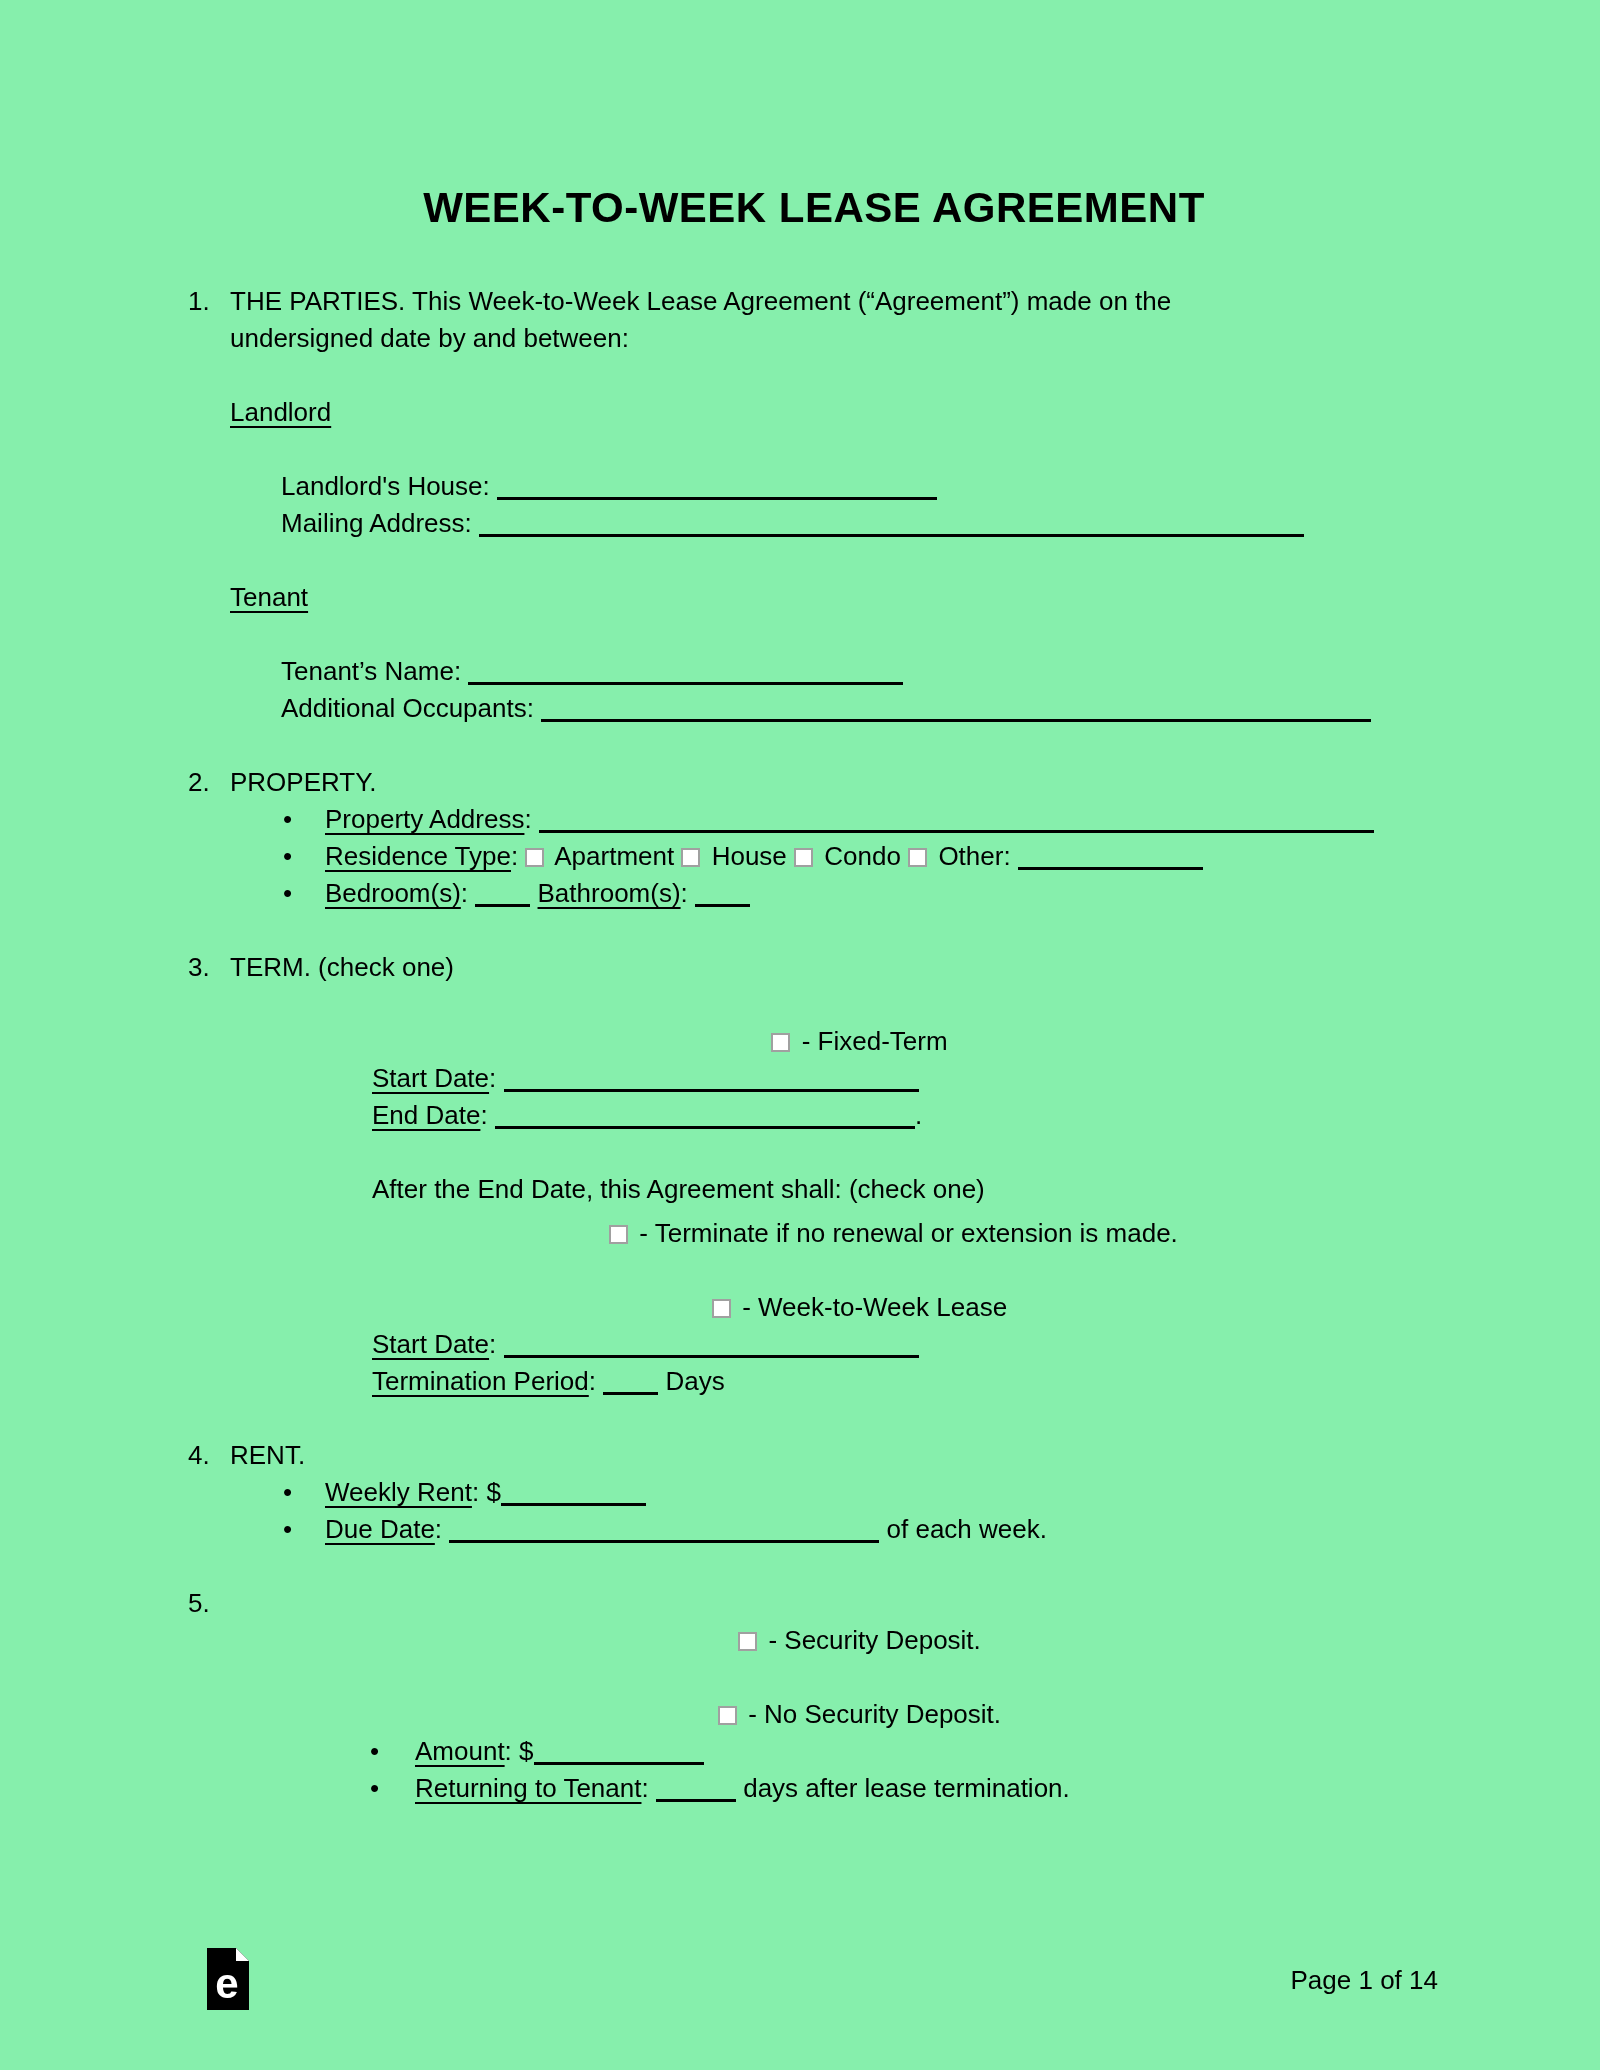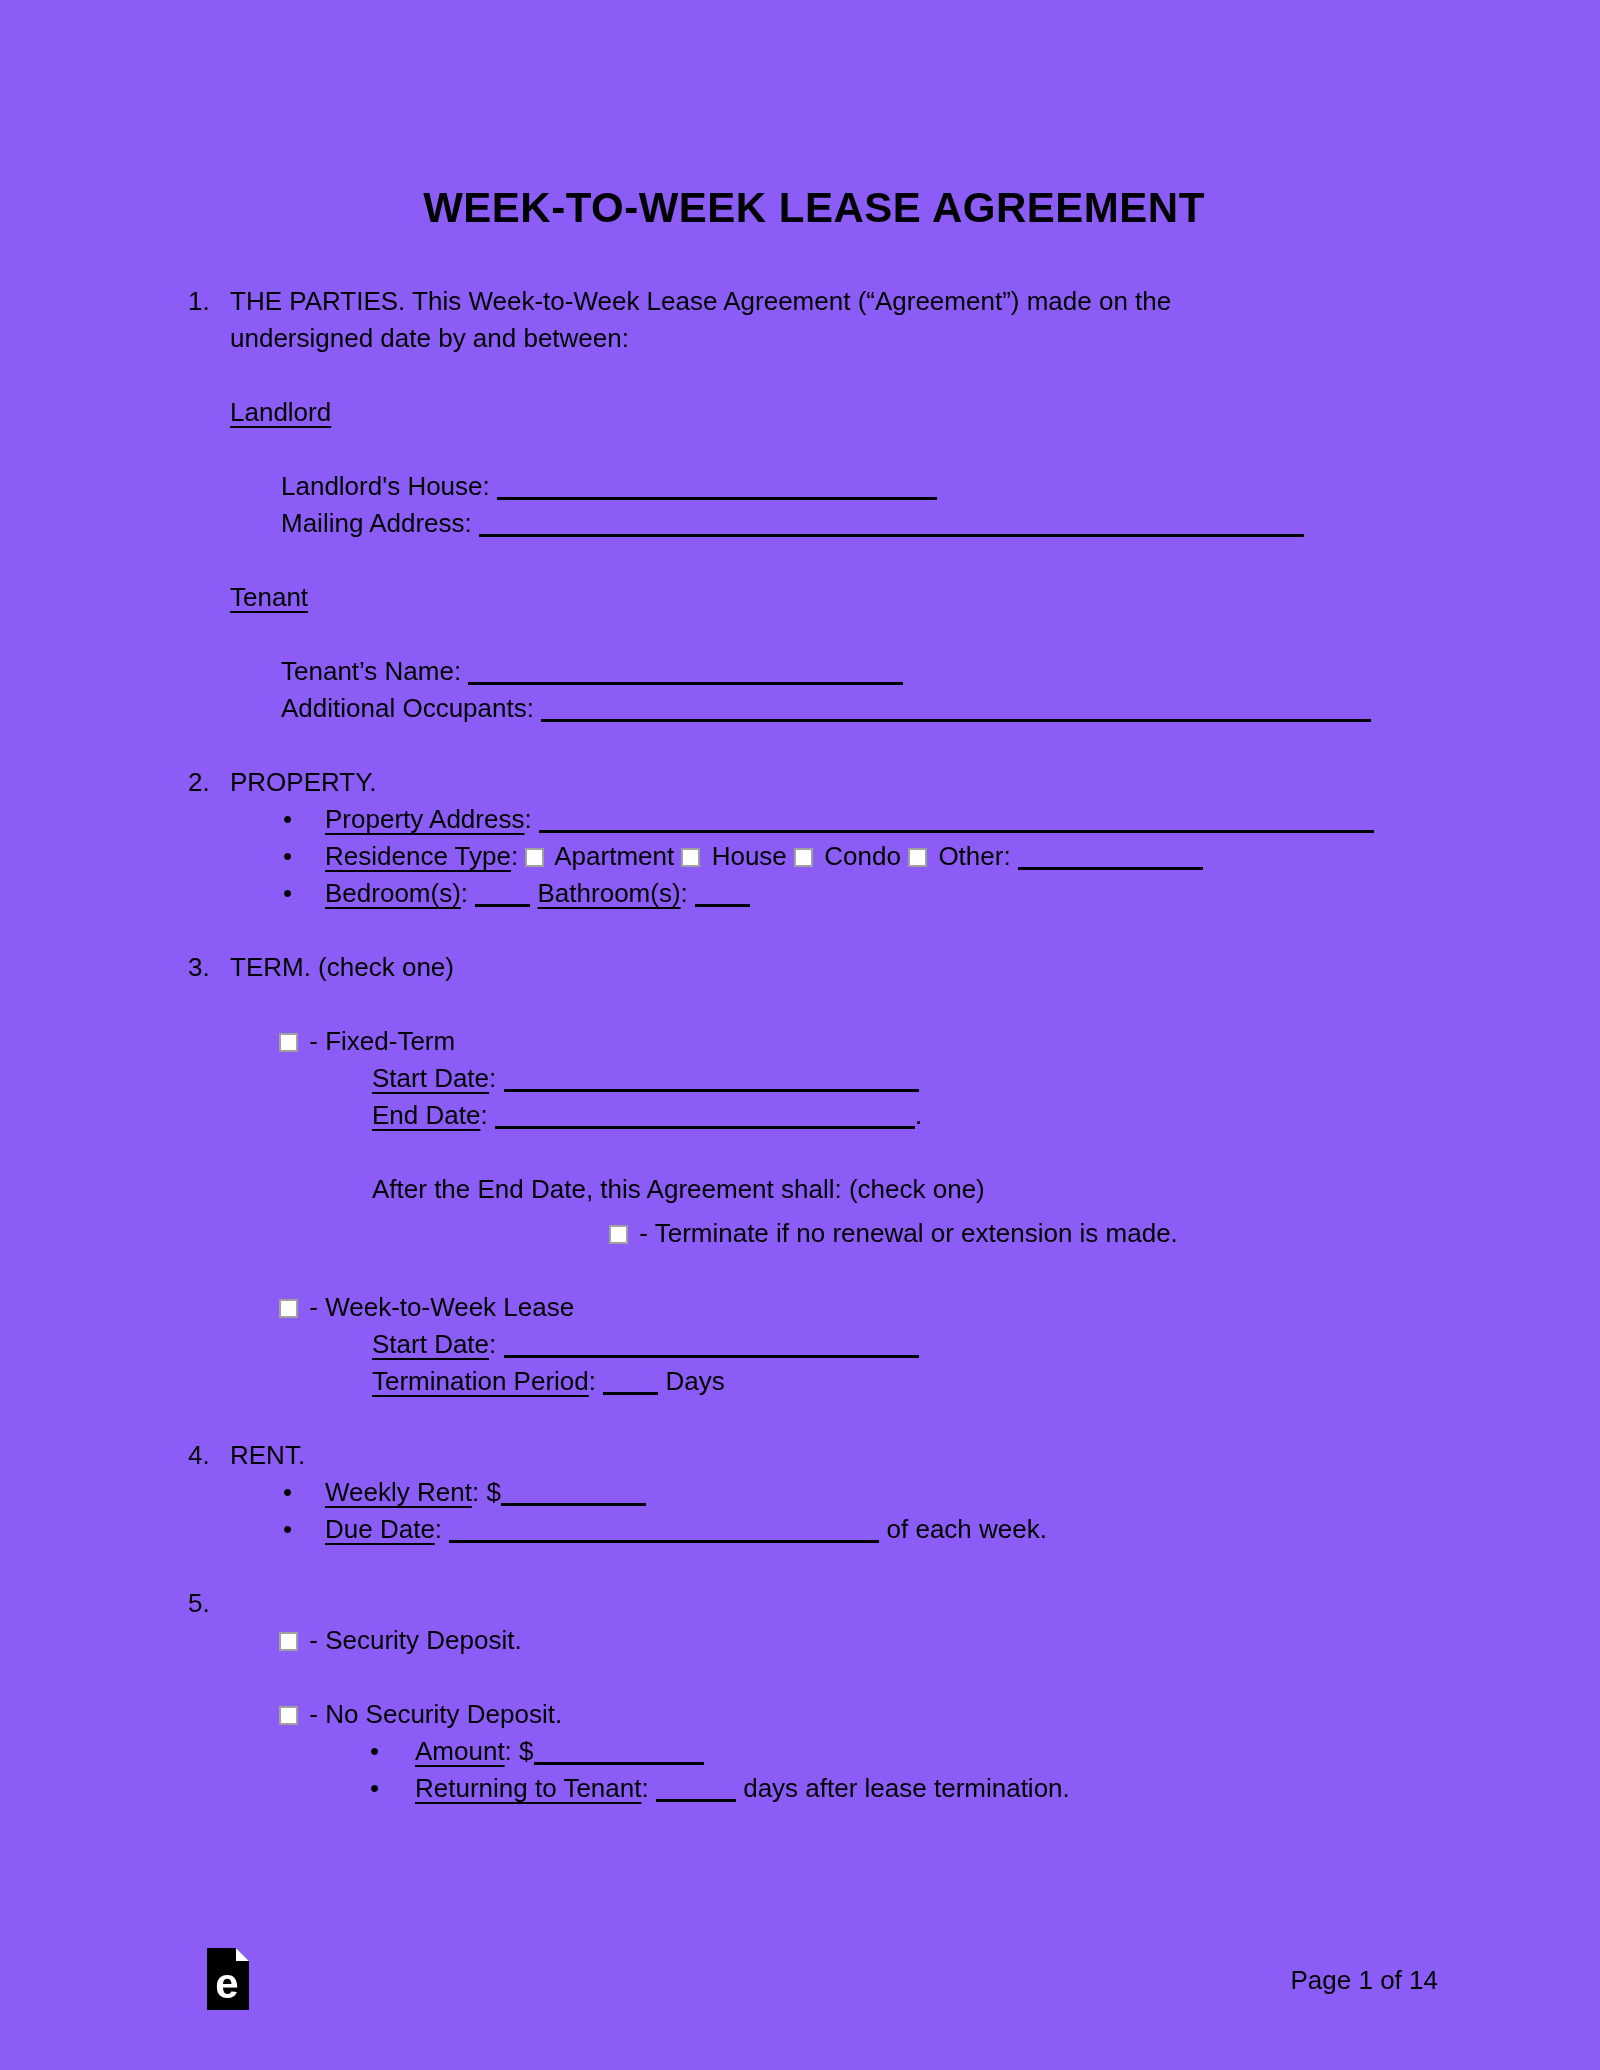--- a/index.html
+++ b/index.html
@@ -1,36 +1,36 @@
 <!DOCTYPE html>
 <html><head>
 <meta charset="utf-8">
 <style>
   html,body{margin:0;padding:0;background:#ffffff;}
   .page{
-    position:relative;width:1600px;height:2070px;background:#8b5cf6;
+    position:relative;width:1600px;height:2070px;background:#86efac;
     font-family:"Liberation Sans","DejaVu Sans",sans-serif;
     font-size:26px;line-height:37px;color:#000;overflow:hidden;
   }
   .content{padding:185px 160px 0 188px;}
   .title{
     font-size:42px;line-height:46px;font-weight:bold;text-align:center;
     margin:0 0 52px 0;letter-spacing:.5px;
   }
   .sec{display:flex;margin-top:37px;}
   .sec.first{margin-top:0;}
   .num{flex:0 0 42px;}
   .sbody{flex:1;min-width:0;}
   .b{font-weight:normal;}
   .u{text-decoration:underline;text-decoration-thickness:2px;text-underline-offset:5px;}
   .para{margin:0;max-width:1010px;}
   .mt{margin-top:37px;}
   .ind1{margin-left:51px;}
   .ind2{margin-left:142px;}
-  .cbl1{margin-left:49px;}
+  .cbl1{margin-left:49px;text-align:center;}
   .cbl2{margin-left:237px;margin-top:7px;}
   .bullet{position:relative;padding-left:95px;}
   .bullet>.marker{position:absolute;left:53px;top:0;}
   .bullet2{position:relative;padding-left:185px;}
   .bullet2>.marker{position:absolute;left:140px;top:0;}
   .cb{
     display:inline-block;width:19px;height:19px;border:2.5px solid #a0a0a0;
     background:#fff;vertical-align:-2px;margin-right:4px;box-sizing:border-box;
   }
   .blank{

